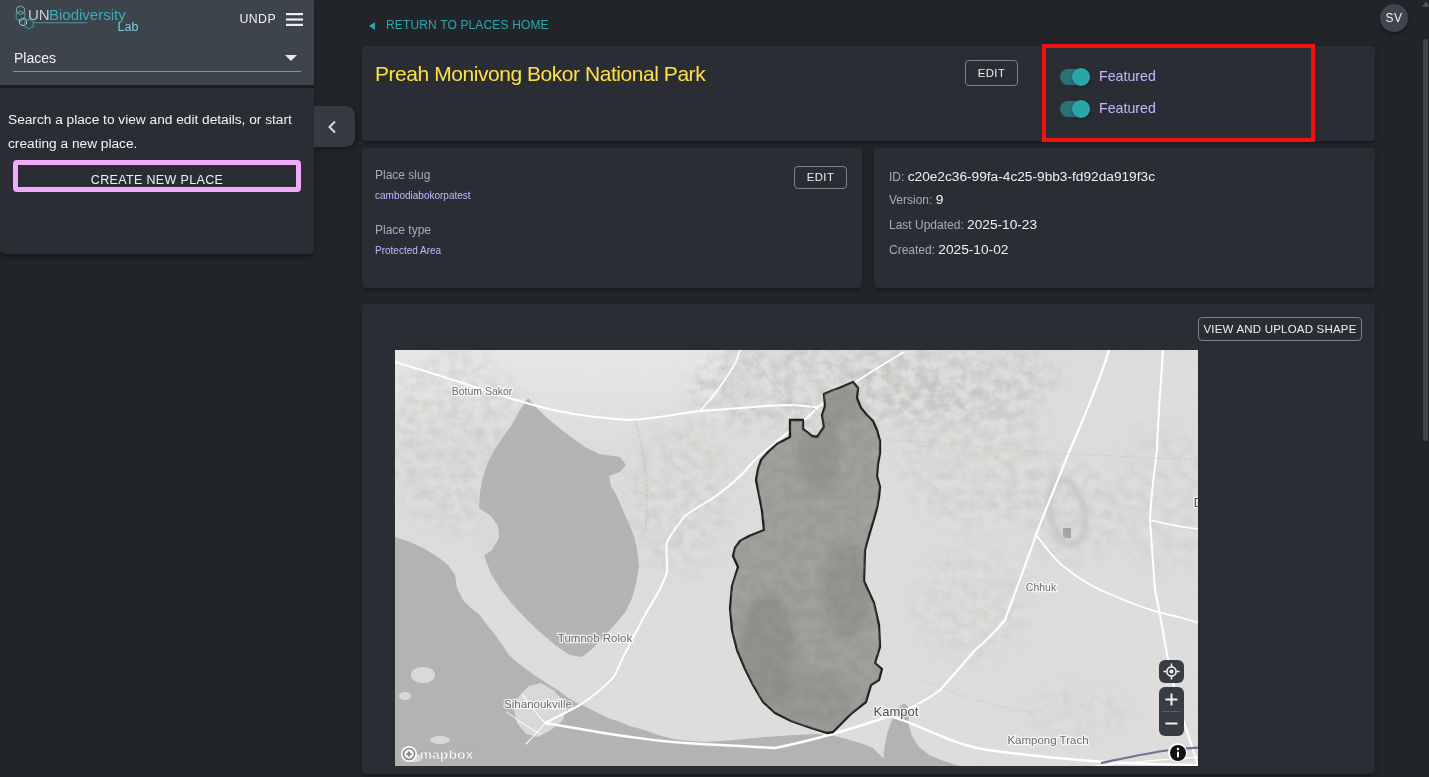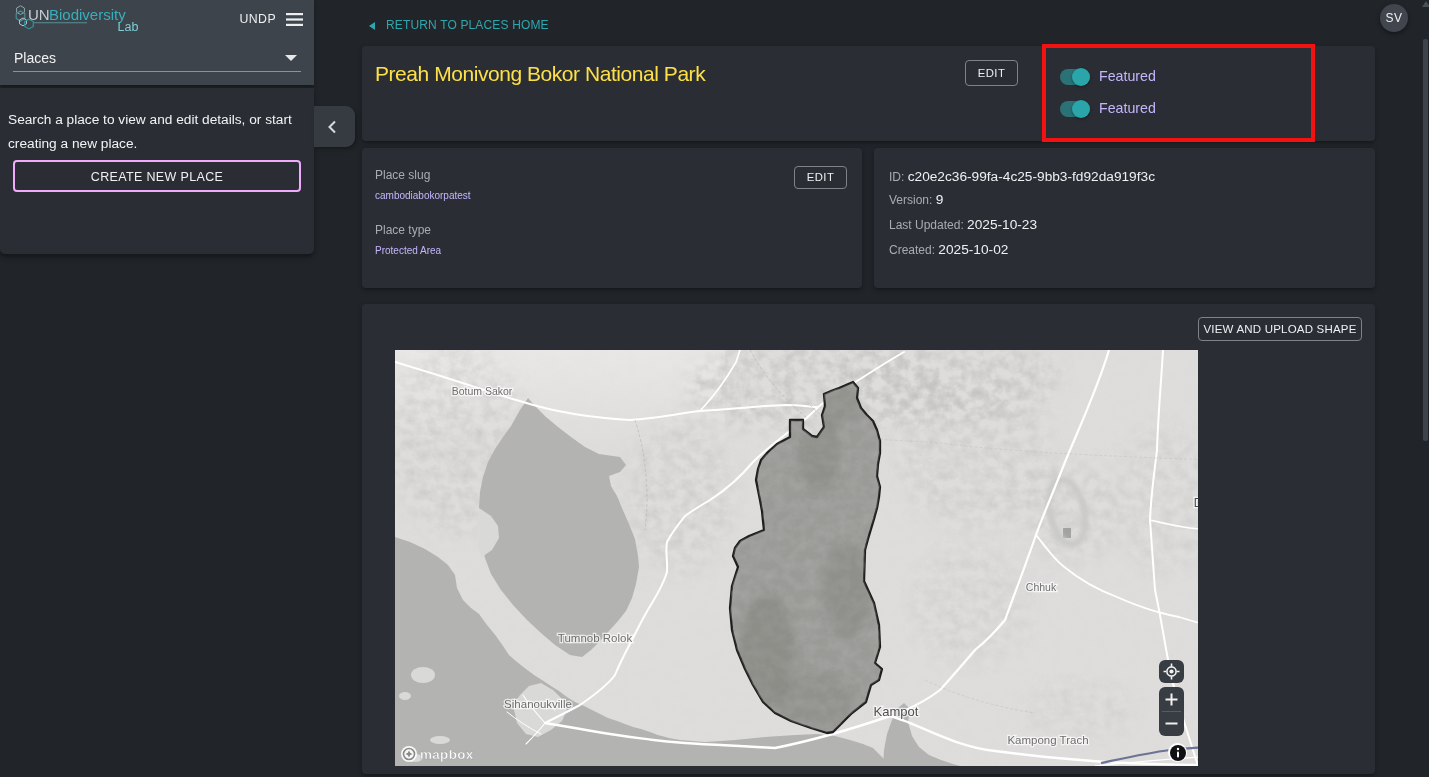--- a/index.html
+++ b/index.html
@@ -10,21 +10,21 @@
   #sb-header { left:0; top:0; width:314px; height:85px; background:#3e444b;
     box-shadow:0 2px 4px rgba(0,0,0,.35); }
   #undp { right:38px; top:12px; color:#edeff1; font-size:12.3px; letter-spacing:0.4px; }
   #places { left:14px; top:50px; color:#f0f2f3; font-size:14px; }
   #caret { left:285px; top:55px; width:0; height:0; border-left:6px solid transparent;
     border-right:6px solid transparent; border-top:6px solid #e6e8ea; }
   #underline { left:13px; top:71px; width:288px; height:1px; background:#8d9298; }
   #sb-panel { left:0; top:88px; width:314px; height:166px; background:#2a2e34;
     border-radius:0 0 5px 5px; box-shadow:0 3px 5px rgba(0,0,0,.4); }
   #sb-text { left:8px; top:20px; width:296px; color:#f2f3f4; font-size:13.7px; line-height:24px; }
-  #btn-create { left:13px; top:72px; width:288px; height:32px; border:2px solid #f0abfc;
+  #btn-create { left:13px; top:72px; width:288px; height:32px; border:5px solid #f0abfc;
     border-radius:4px; color:#eef0f2; font-size:12.5px; letter-spacing:0.35px;
     text-align:center; line-height:30px; }
   #dl-row { left:0px; top:130px; width:314px; text-align:center; color:#2ba4ac;
     font-size:12.5px; letter-spacing:0.2px; font-weight:bold; }
   #tab { left:314px; top:106px; width:41px; height:41px; background:#363b42;
     border-radius:0 9px 9px 0; box-shadow:2px 2px 4px rgba(0,0,0,.3); }
   
   #avatar { left:1380px; top:4px; width:28px; height:28px; border-radius:50%;
     background:#40454e; color:#f0f1f3; font-size:12px; letter-spacing:.5px;
     text-align:center; line-height:28px; box-shadow:0 2px 4px rgba(0,0,0,.4); }

